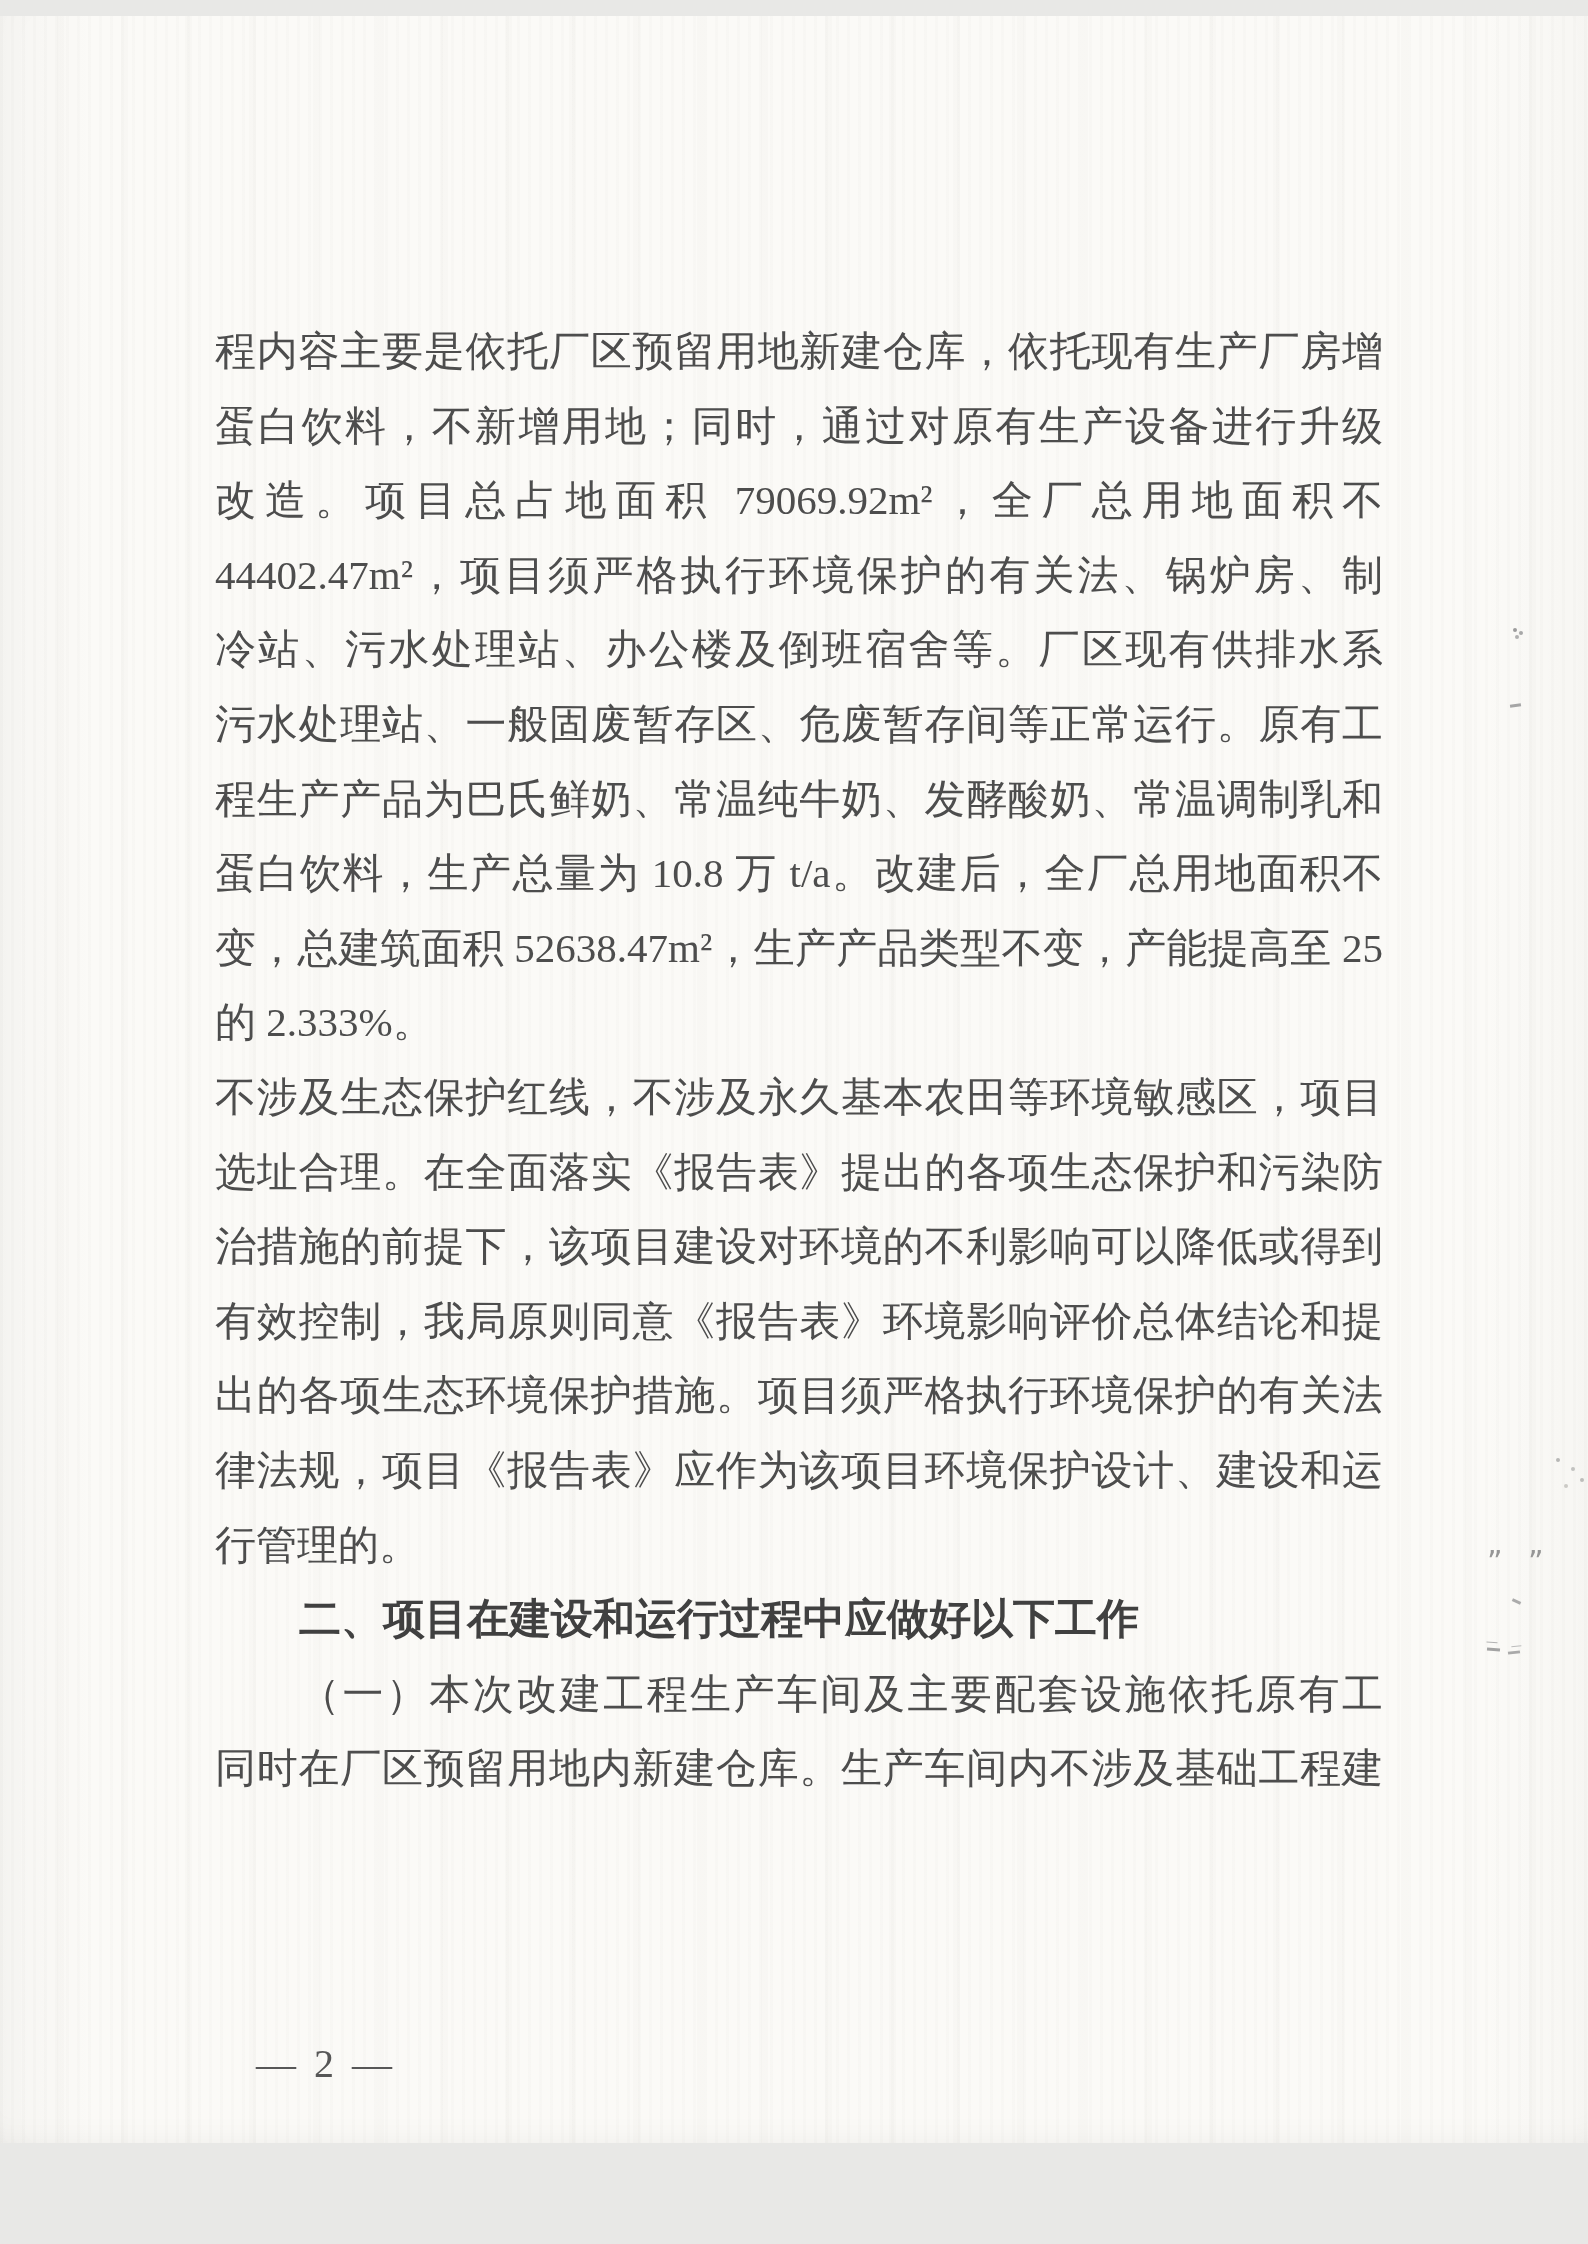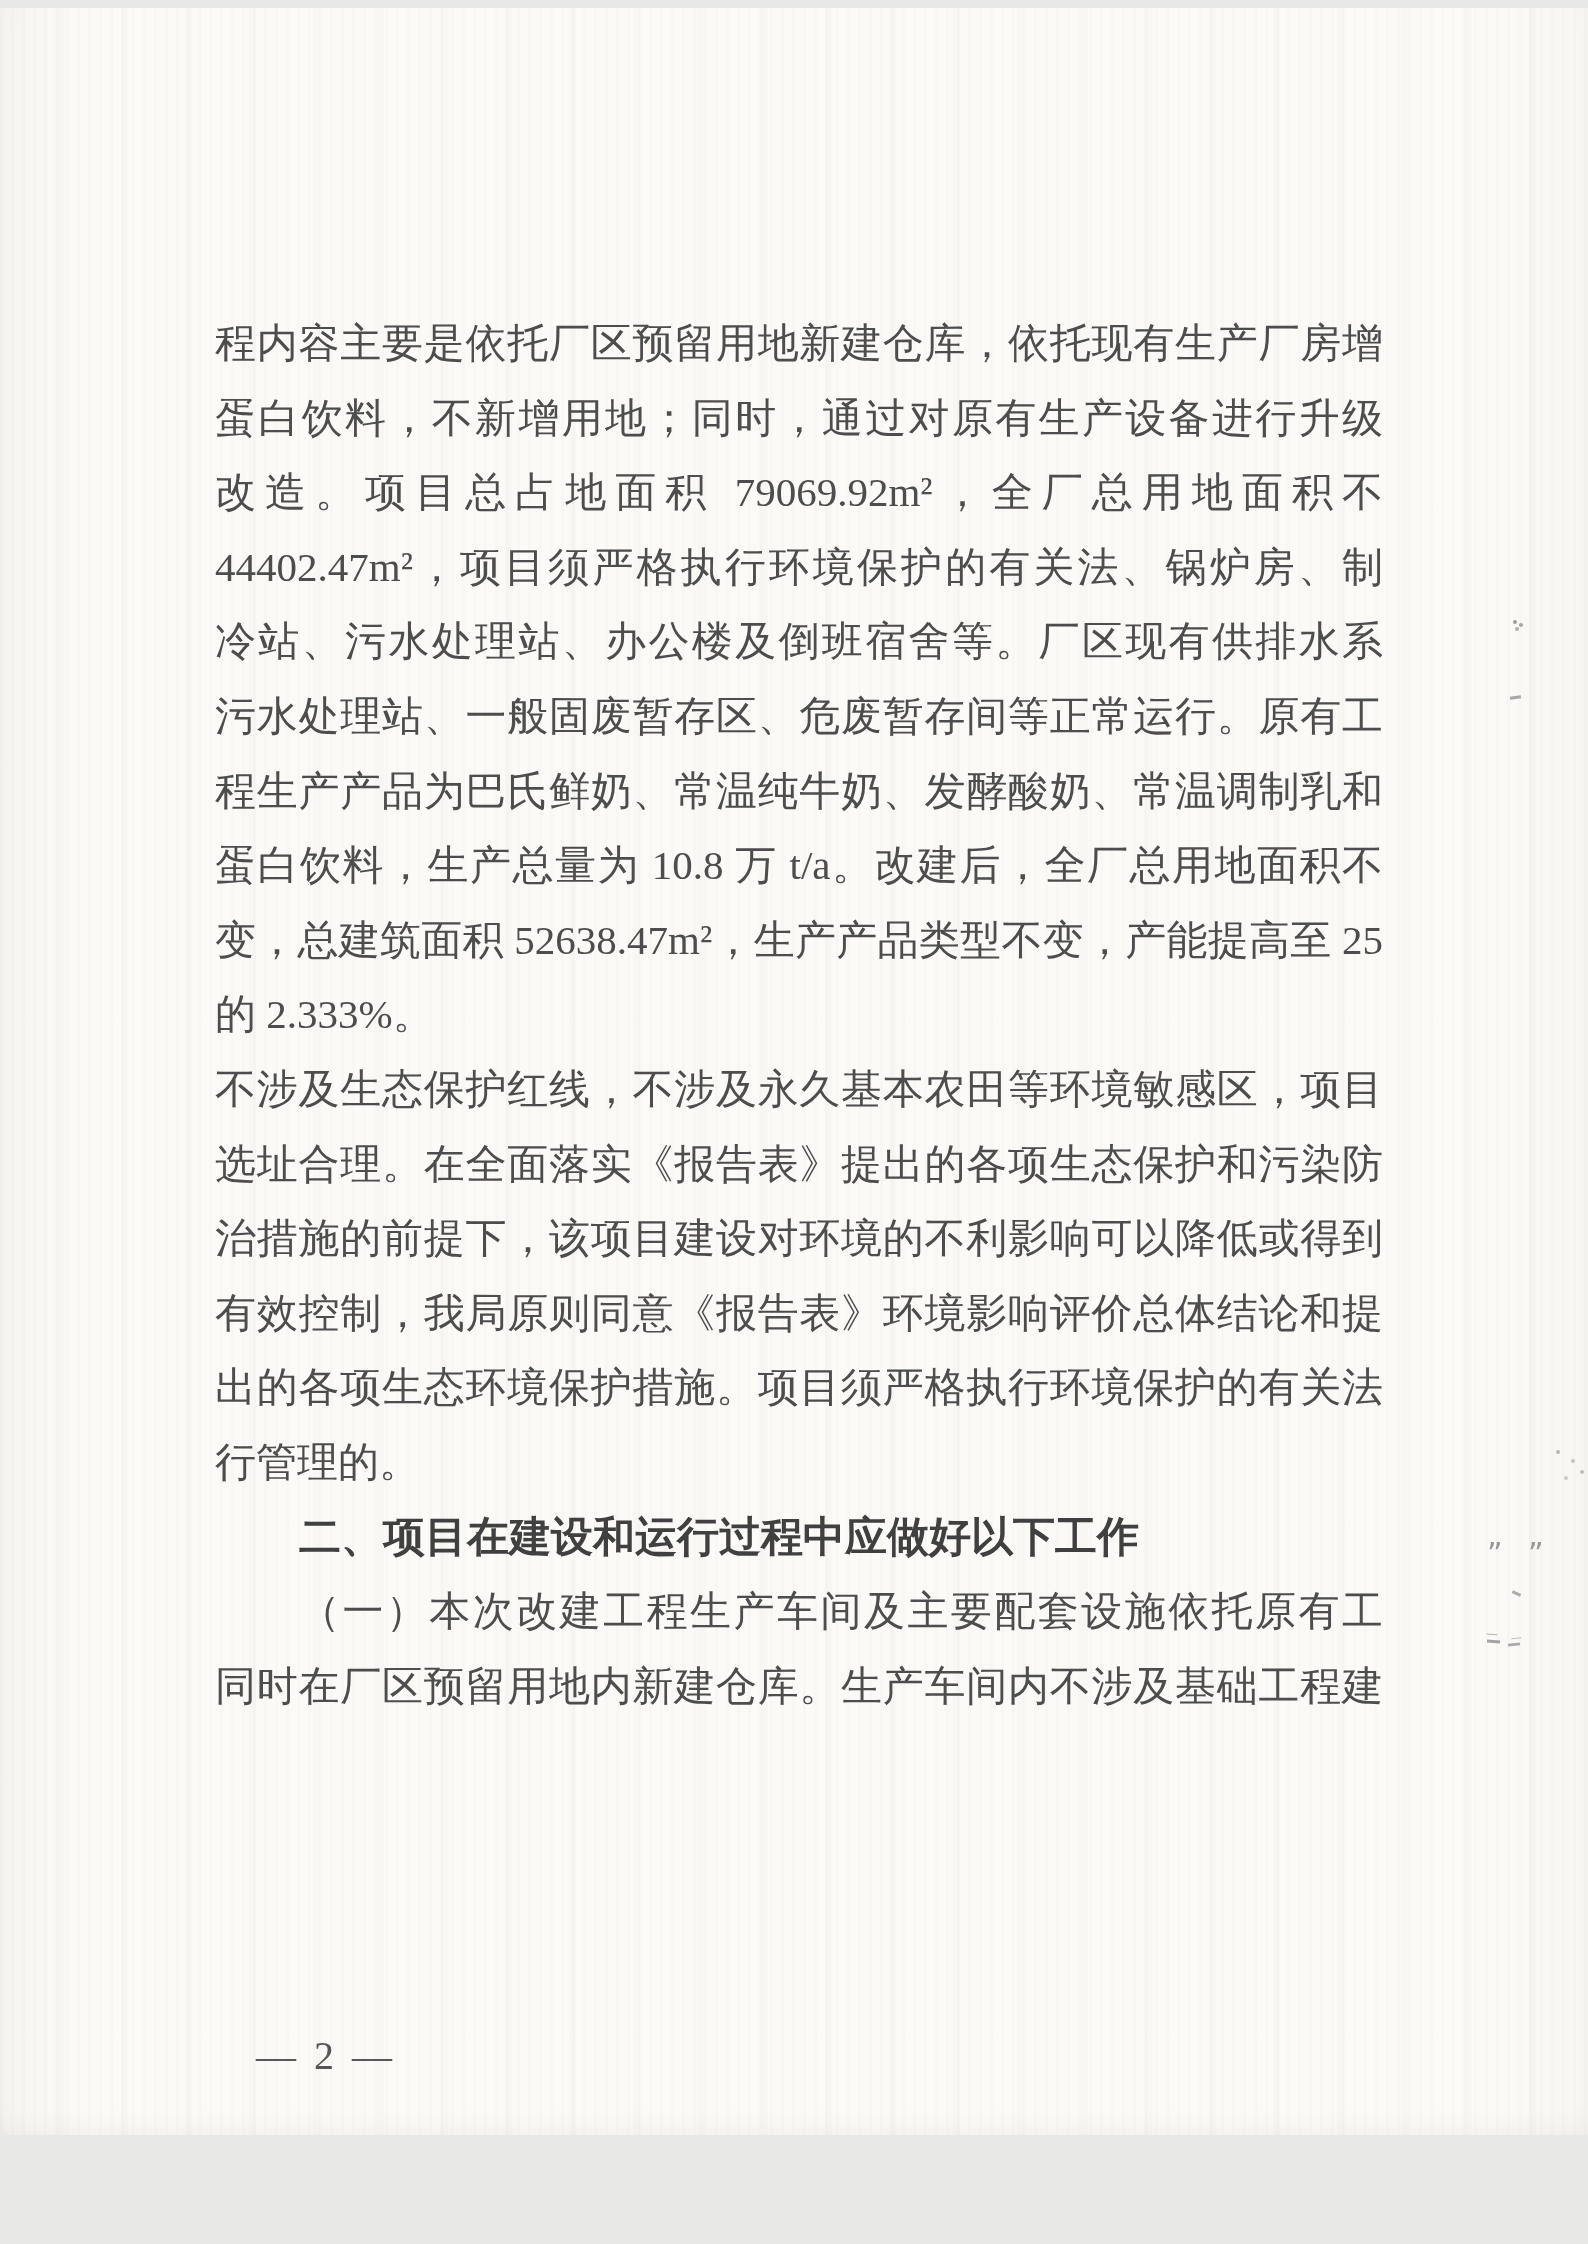--- a/index.html
+++ b/index.html
@@ -1,19 +1,19 @@
 <!DOCTYPE html>
 <html><head>
 <meta charset="utf-8">
 <style>
   html,body{margin:0;padding:0;background:#e8e8e6;}
   .page{
     position:relative;
     width:1588px;height:2127px;
-    margin:8px auto;
+    margin:16px auto;
     background:#fbfaf7;
     overflow:hidden;
     font-family:"Liberation Serif","DejaVu Serif",serif;
     box-shadow:inset 0 -26px 36px -30px rgba(0,0,0,.07),
                inset 26px 0 60px -48px rgba(0,0,0,.06),
                inset -20px 0 60px -52px rgba(0,0,0,.05);
   }
   
   .page::before{
     content:"";position:absolute;inset:0;pointer-events:none;
@@ -87,20 +87,21 @@
       <p class="line">污水处理站、一般固废暂存区、危废暂存间等正常运行。原有工</p>
       <p class="line">程生产产品为巴氏鲜奶、常温纯牛奶、发酵酸奶、常温调制乳和</p>
       <p class="line">蛋白饮料，生产总量为 10.8 万 t/a。改建后，全厂总用地面积不</p>
       <p class="line">变，总建筑面积 52638.47m²，生产产品类型不变，产能提高至 25</p>
       <p class="line short">的 2.333%。</p>
       <p class="line">不涉及生态保护红线，不涉及永久基本农田等环境敏感区，项目</p>
       <p class="line">选址合理。在全面落实《报告表》提出的各项生态保护和污染防</p>
       <p class="line">治措施的前提下，该项目建设对环境的不利影响可以降低或得到</p>
       <p class="line">有效控制，我局原则同意《报告表》环境影响评价总体结论和提</p>
       <p class="line">出的各项生态环境保护措施。项目须严格执行环境保护的有关法</p>
+      <p class="line">律法规，项目《报告表》应作为该项目环境保护设计、建设和运</p>
       <p class="line short">行管理的。</p>
       <p class="line heading indent short">二、项目在建设和运行过程中应做好以下工作</p>
       <p class="line indent">（一）本次改建工程生产车间及主要配套设施依托原有工程，</p>
       <p class="line">同时在厂区预留用地内新建仓库。生产车间内不涉及基础工程建</p>
     </section>
 
   <div class="page-num">— 2 —</div>
 
   <div class="mark mk-dots1"></div>
   <div class="mark mk-dash1"></div>

